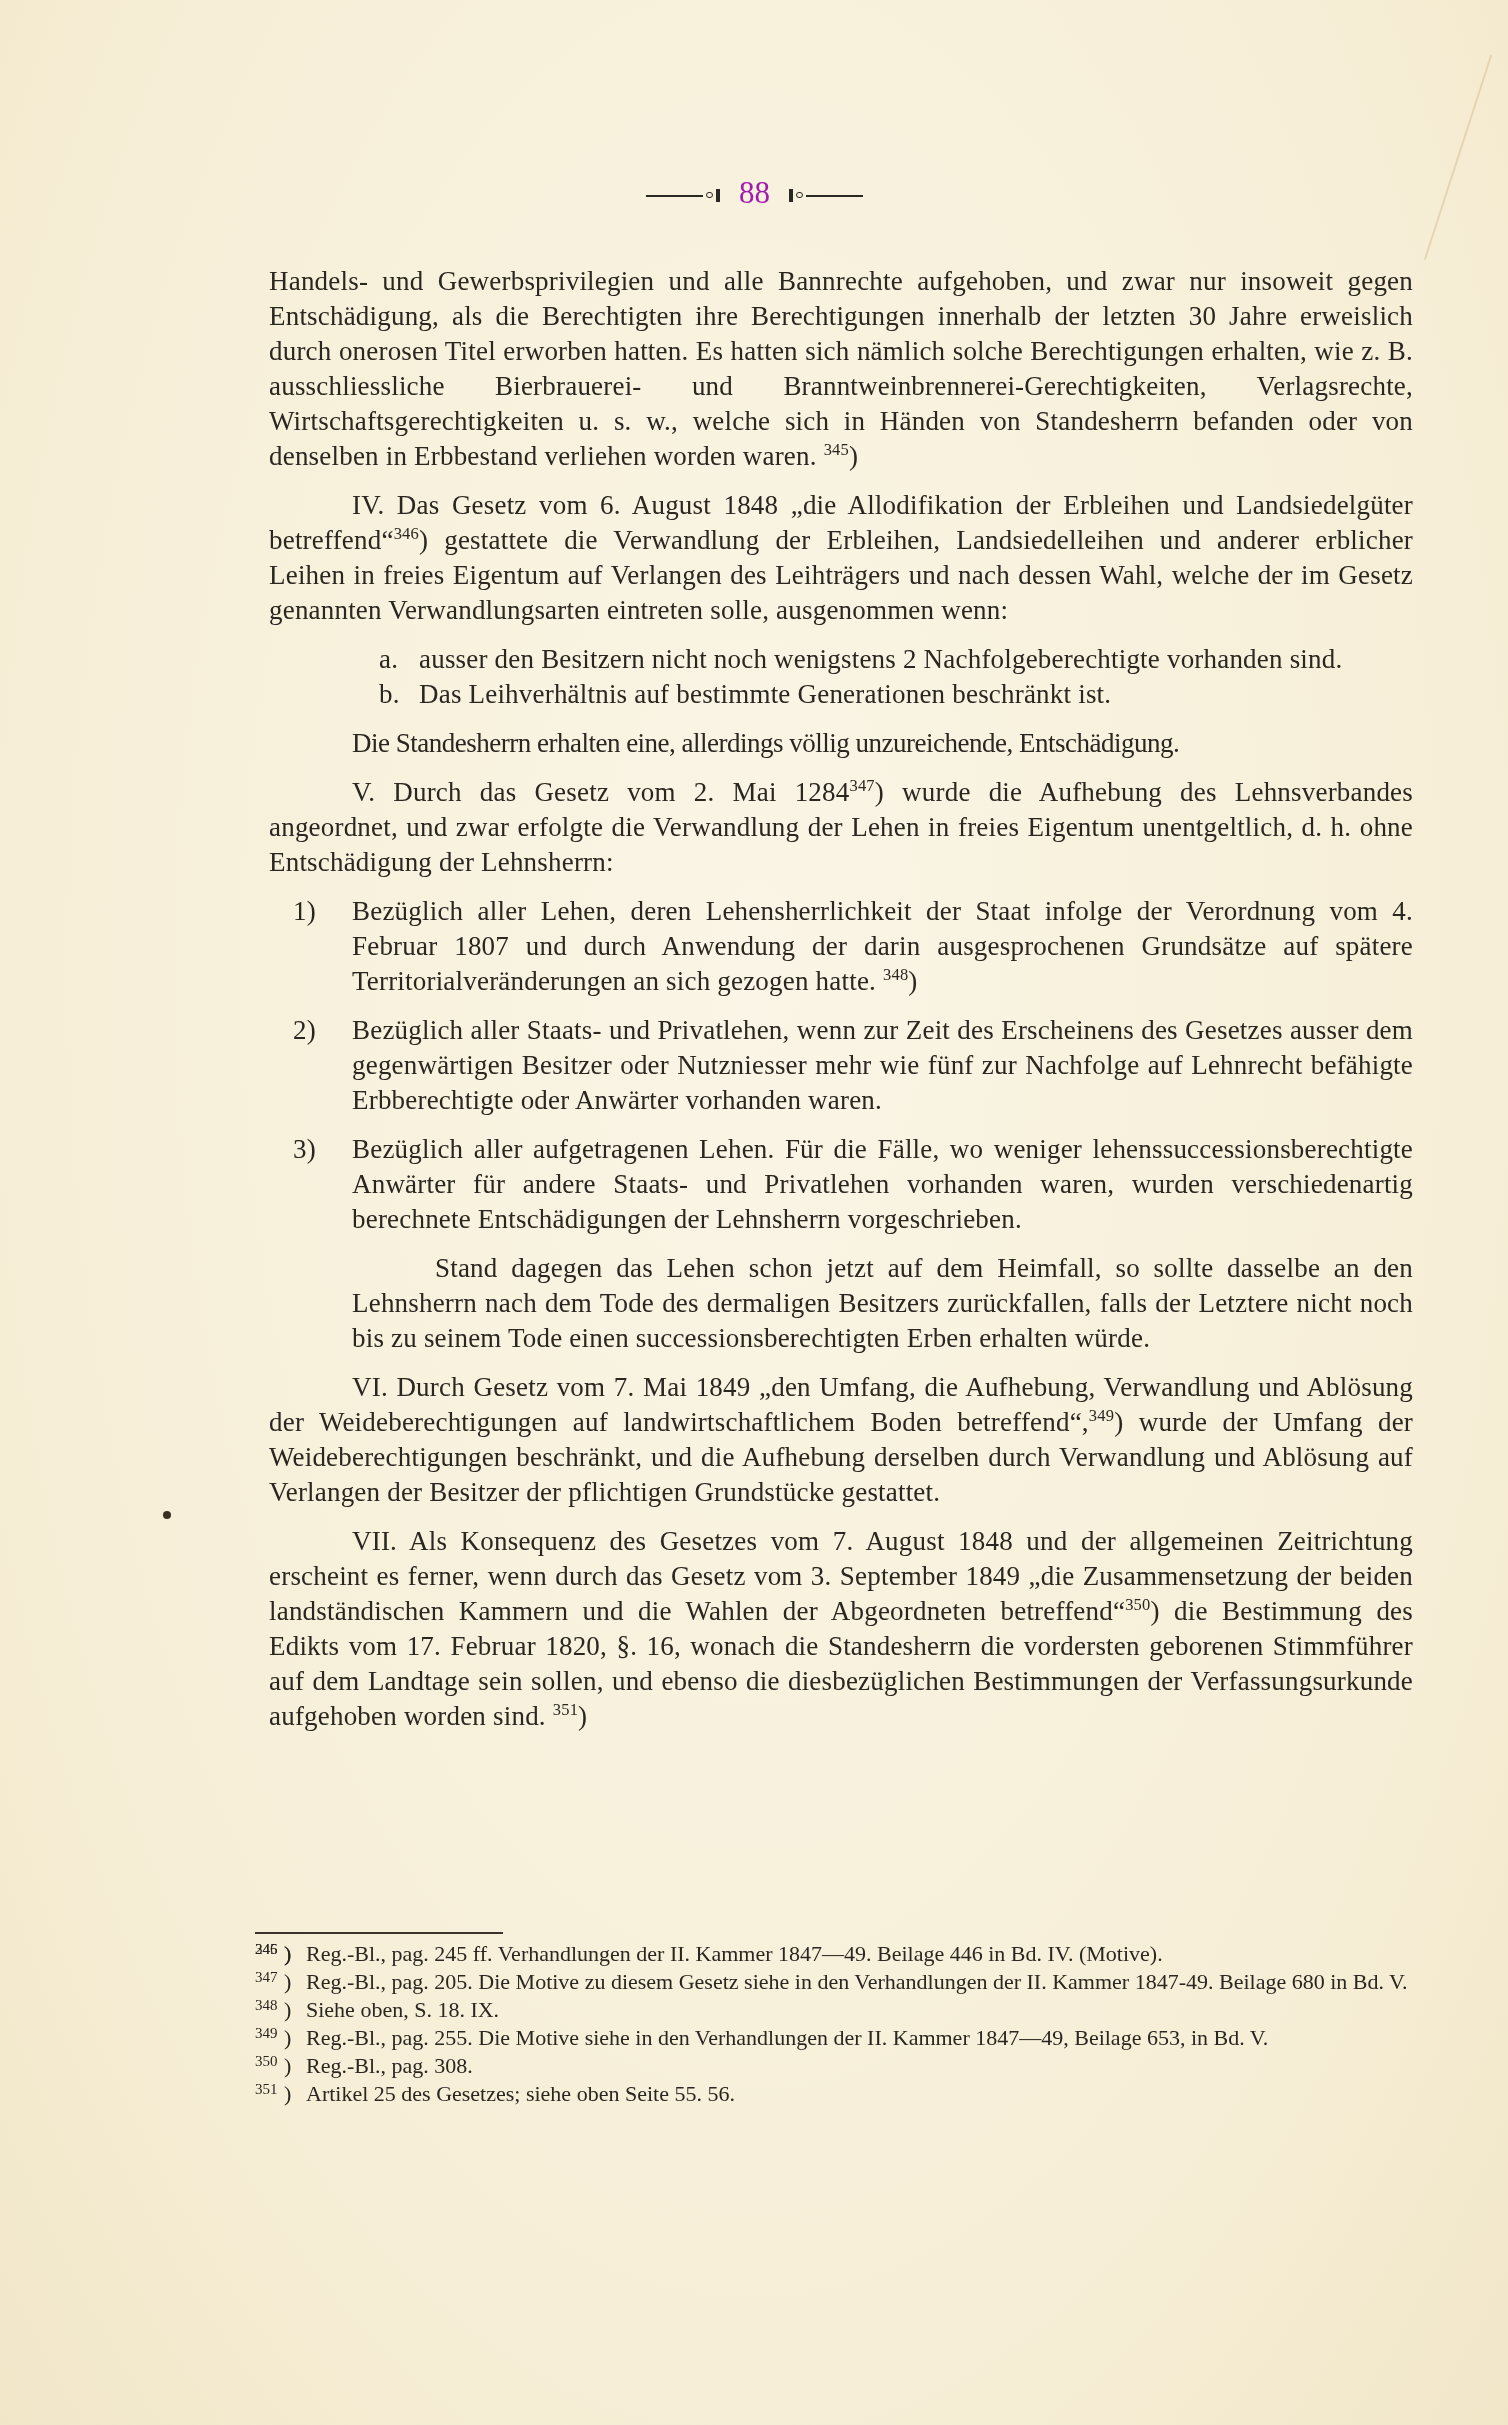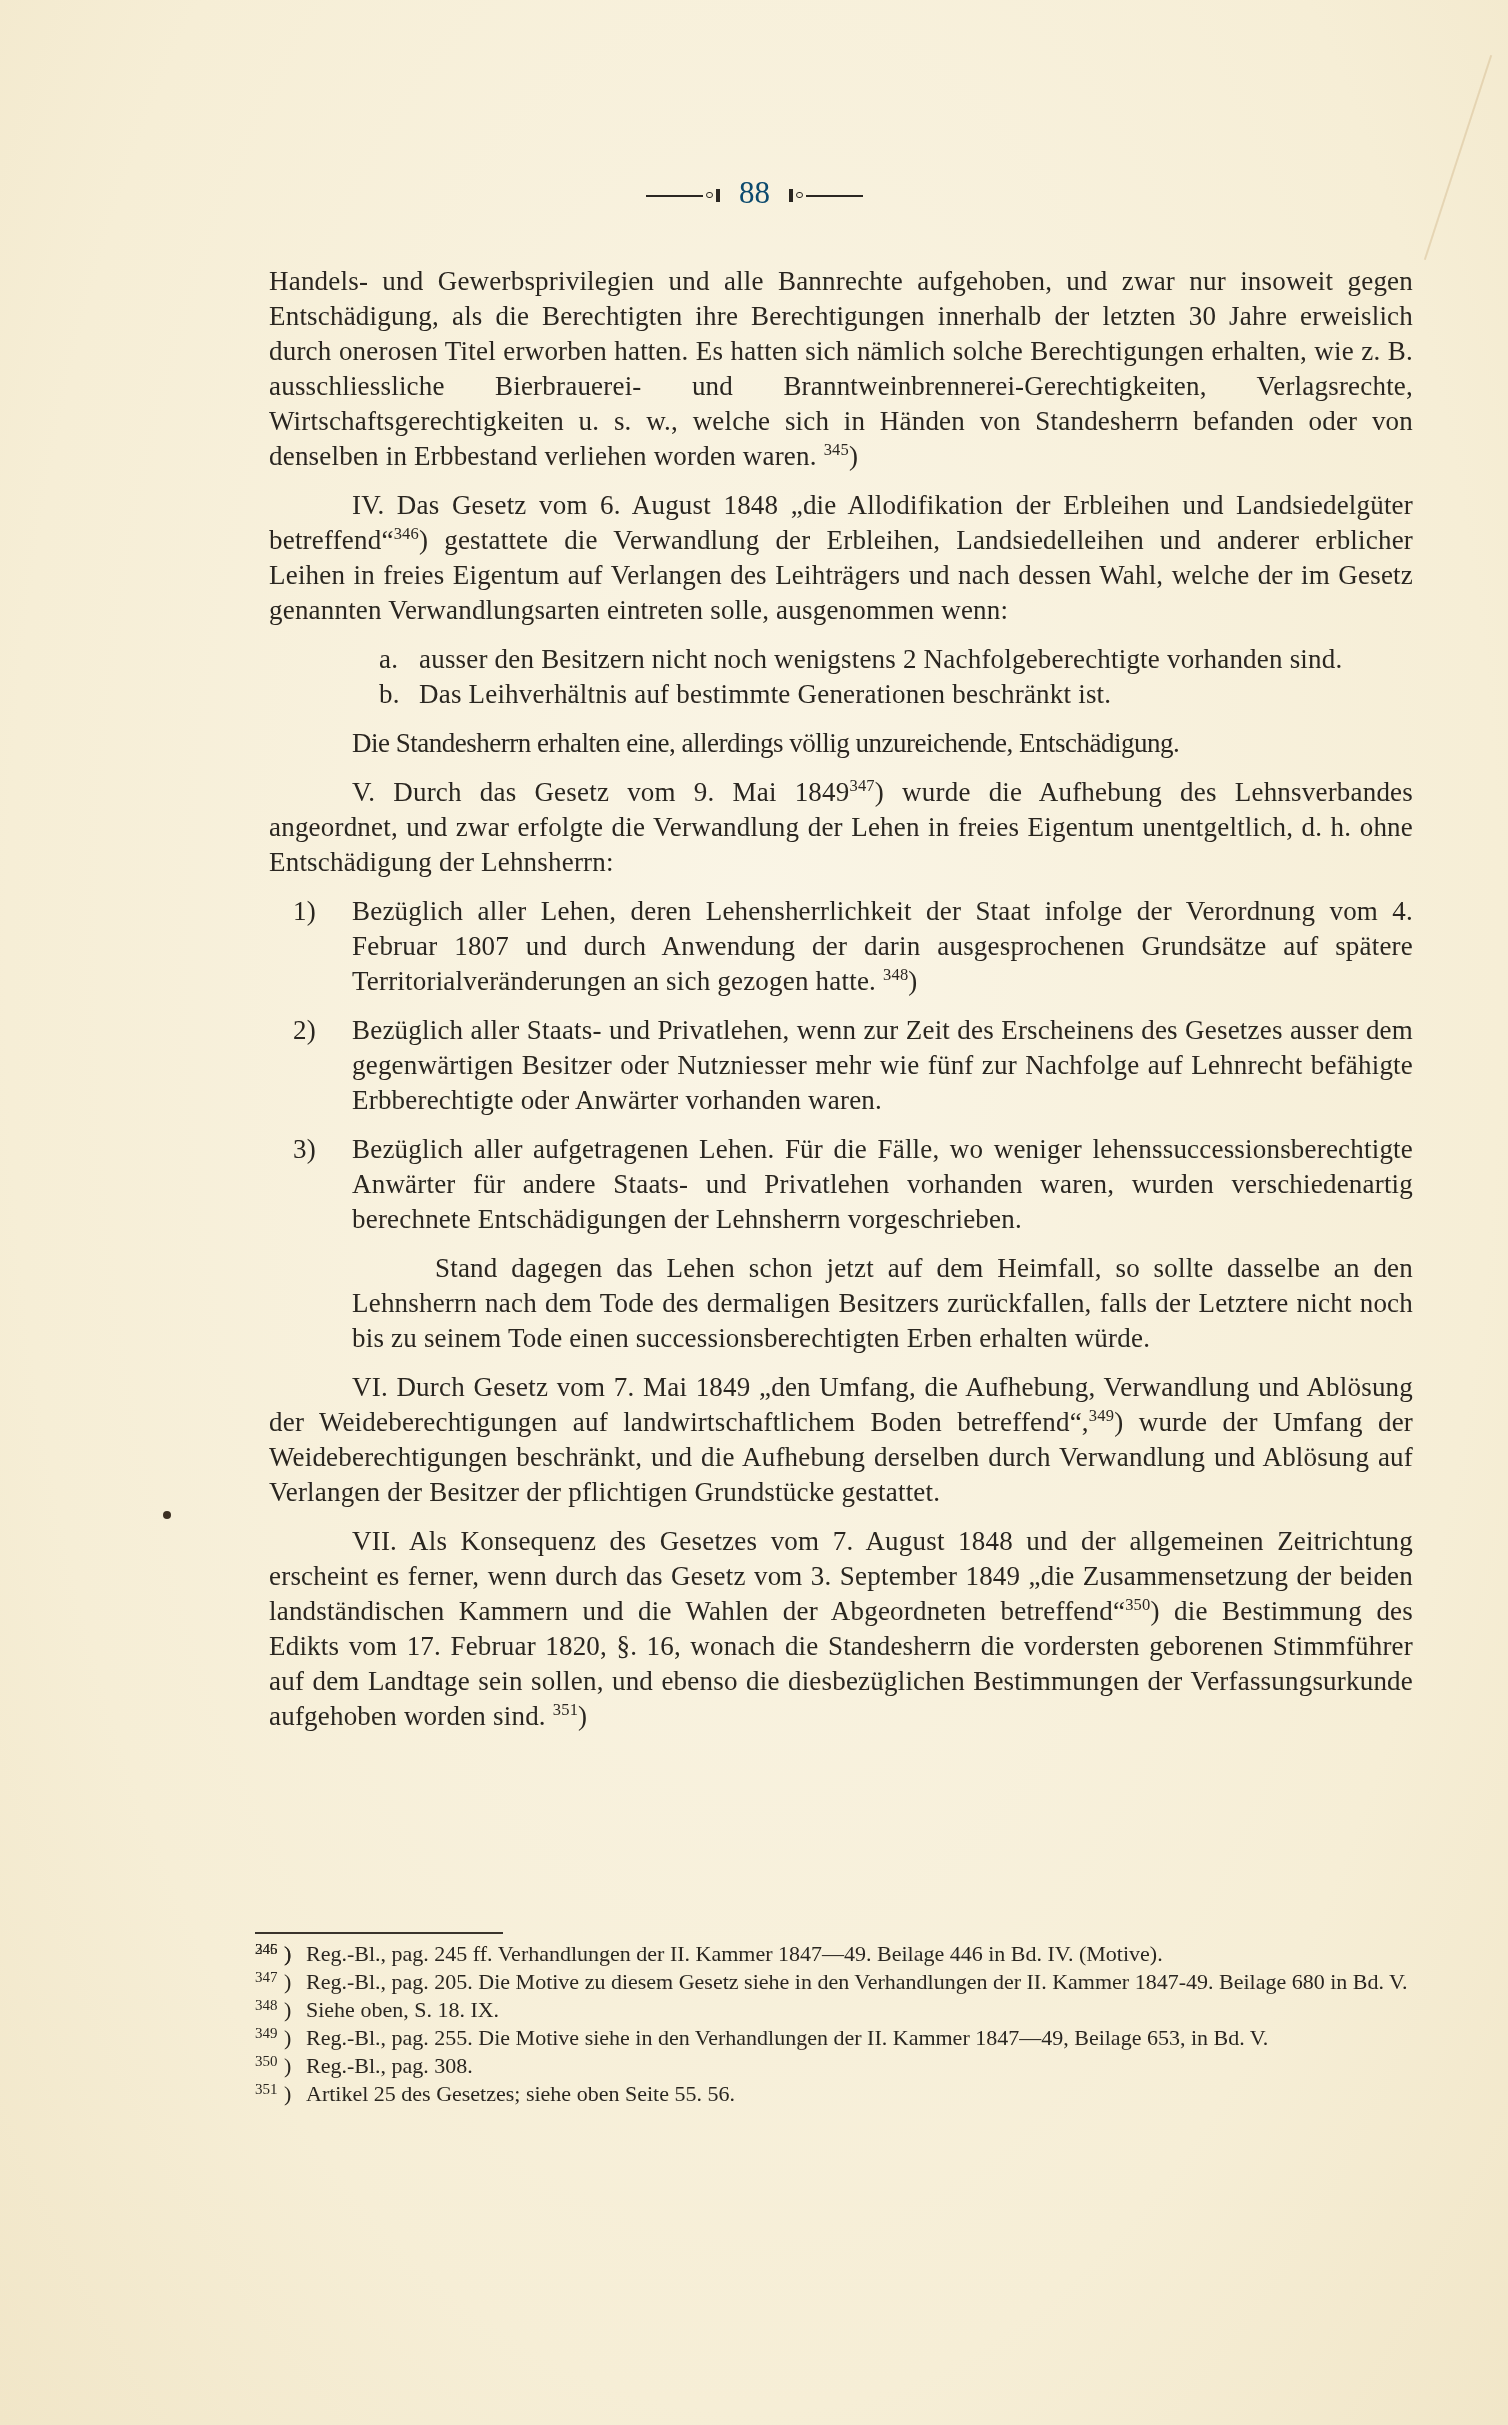--- a/index.html
+++ b/index.html
@@ -17,21 +17,21 @@
     color: #2a2620;
   }
   .page-header {
     position: absolute;
     top: 172px;
     left: 0;
     width: 1509px;
     text-align: center;
     font-size: 31px;
     line-height: 41px;
-    color: #0c4a6e;
+    color: #a21caf;
   }
   .page-header .orn {
     display: inline-block;
     vertical-align: middle;
     width: 74px;
     height: 10px;
     position: relative;
     margin: 0 11.6px;
   }
   .orn-left::before {
@@ -187,21 +187,21 @@
       <span class="body">ausser den Besitzern nicht noch wenigstens 2 Nachfolgeberechtigte vorhanden sind.</span>
     </div>
     <div style="position:relative;">
       <span class="marker" style="left:0;">b.</span>
       <span class="body">Das Leihverhältnis auf bestimmte Generationen beschränkt ist.</span>
     </div>
   </div>
 
   <p class="indent" style="letter-spacing:-0.5px;">Die Standesherrn erhalten eine, allerdings völlig unzureichende, Entschädigung.</p>
 
-  <p class="indent"><span>V. Durch das Gesetz vom 9. Mai 1849</span><span class="sup">347</span><span>)</span> <span>wurde die Aufhebung des Lehnsverbandes angeordnet, und zwar erfolgte die Verwandlung der Lehen in freies Eigentum unentgeltlich, d. h. ohne Entschädigung der Lehnsherrn:</span></p>
+  <p class="indent"><span>V. Durch das Gesetz vom 2. Mai 1284</span><span class="sup">347</span><span>)</span> <span>wurde die Aufhebung des Lehnsverbandes angeordnet, und zwar erfolgte die Verwandlung der Lehen in freies Eigentum unentgeltlich, d. h. ohne Entschädigung der Lehnsherrn:</span></p>
 
   <div class="num-item">
     <span class="marker">1)</span>
     <p><span>Bezüglich aller Lehen, deren Lehensherrlichkeit der Staat infolge der Verordnung vom 4. Februar 1807 und durch Anwendung der darin ausgesprochenen Grundsätze auf spätere Territorialveränderungen an sich gezogen hatte.</span> <span class="sup">348</span><span>)</span></p>
   </div>
   <div class="num-item">
     <span class="marker">2)</span>
     <p>Bezüglich aller Staats- und Privatlehen, wenn zur Zeit des Erscheinens des Gesetzes ausser dem gegenwärtigen Besitzer oder Nutzniesser mehr wie fünf zur Nachfolge auf Lehnrecht befähigte Erbberechtigte oder Anwärter vorhanden waren.</p>
   </div>
   <div class="num-item">

